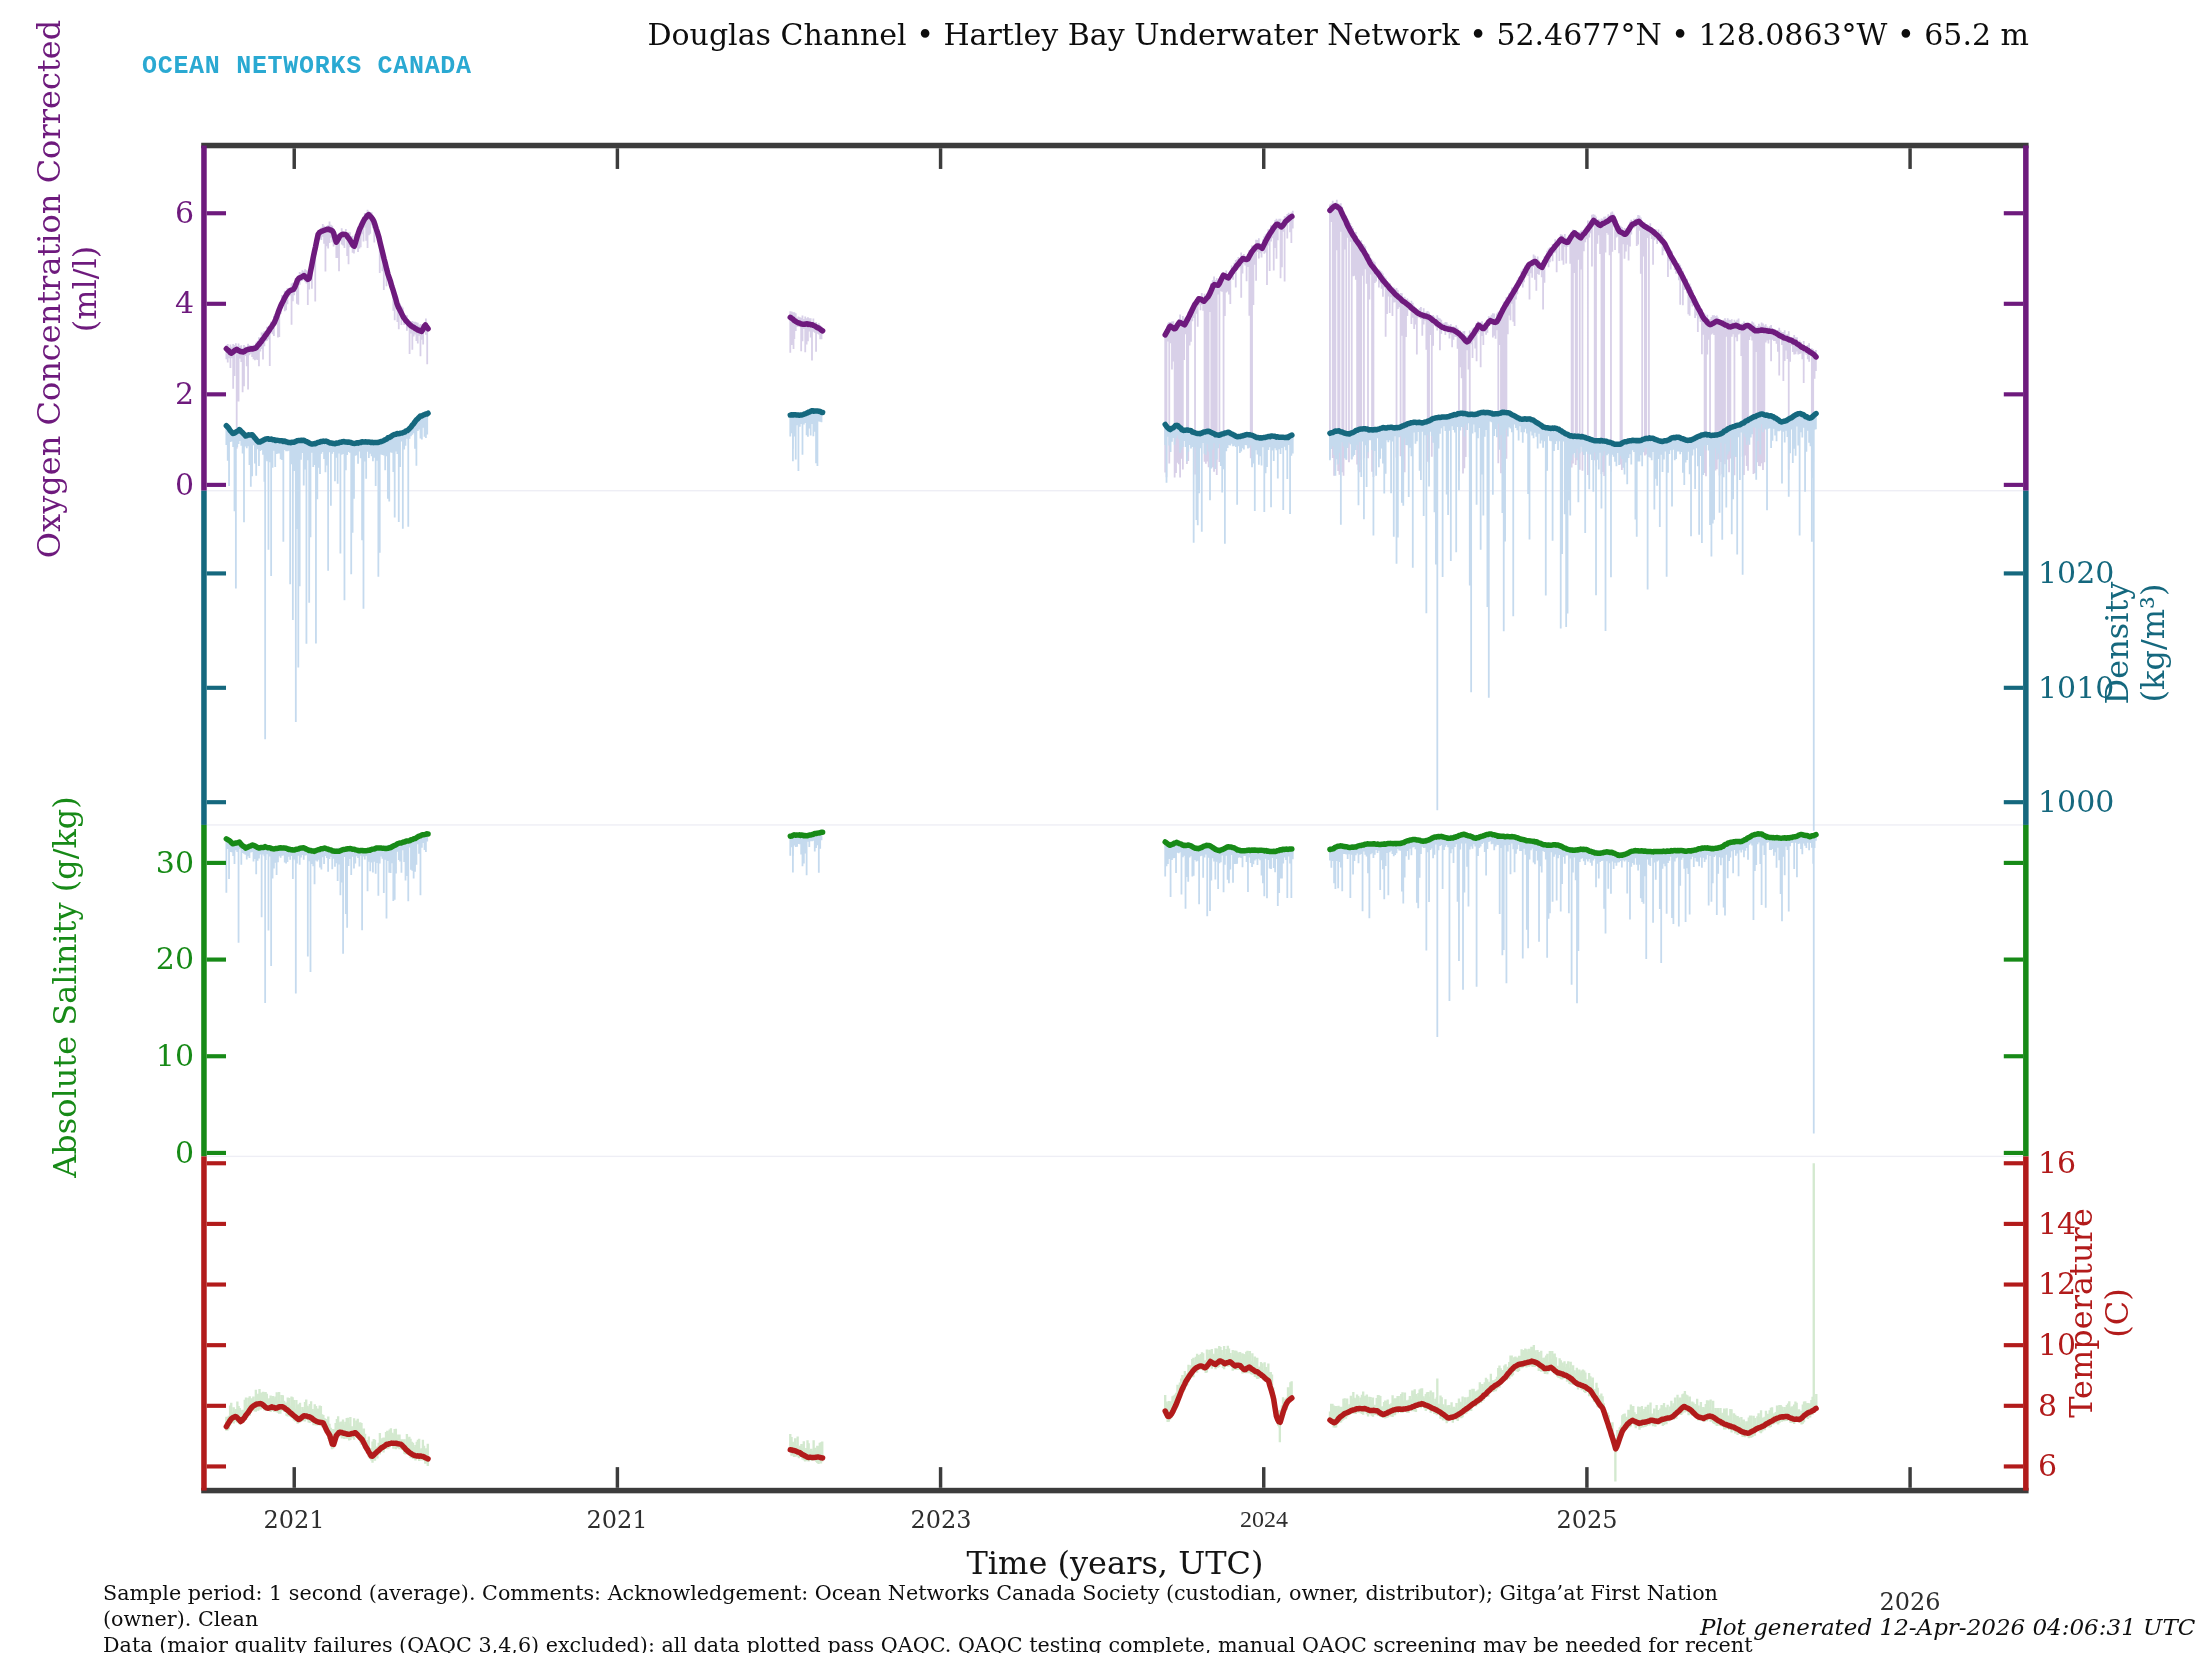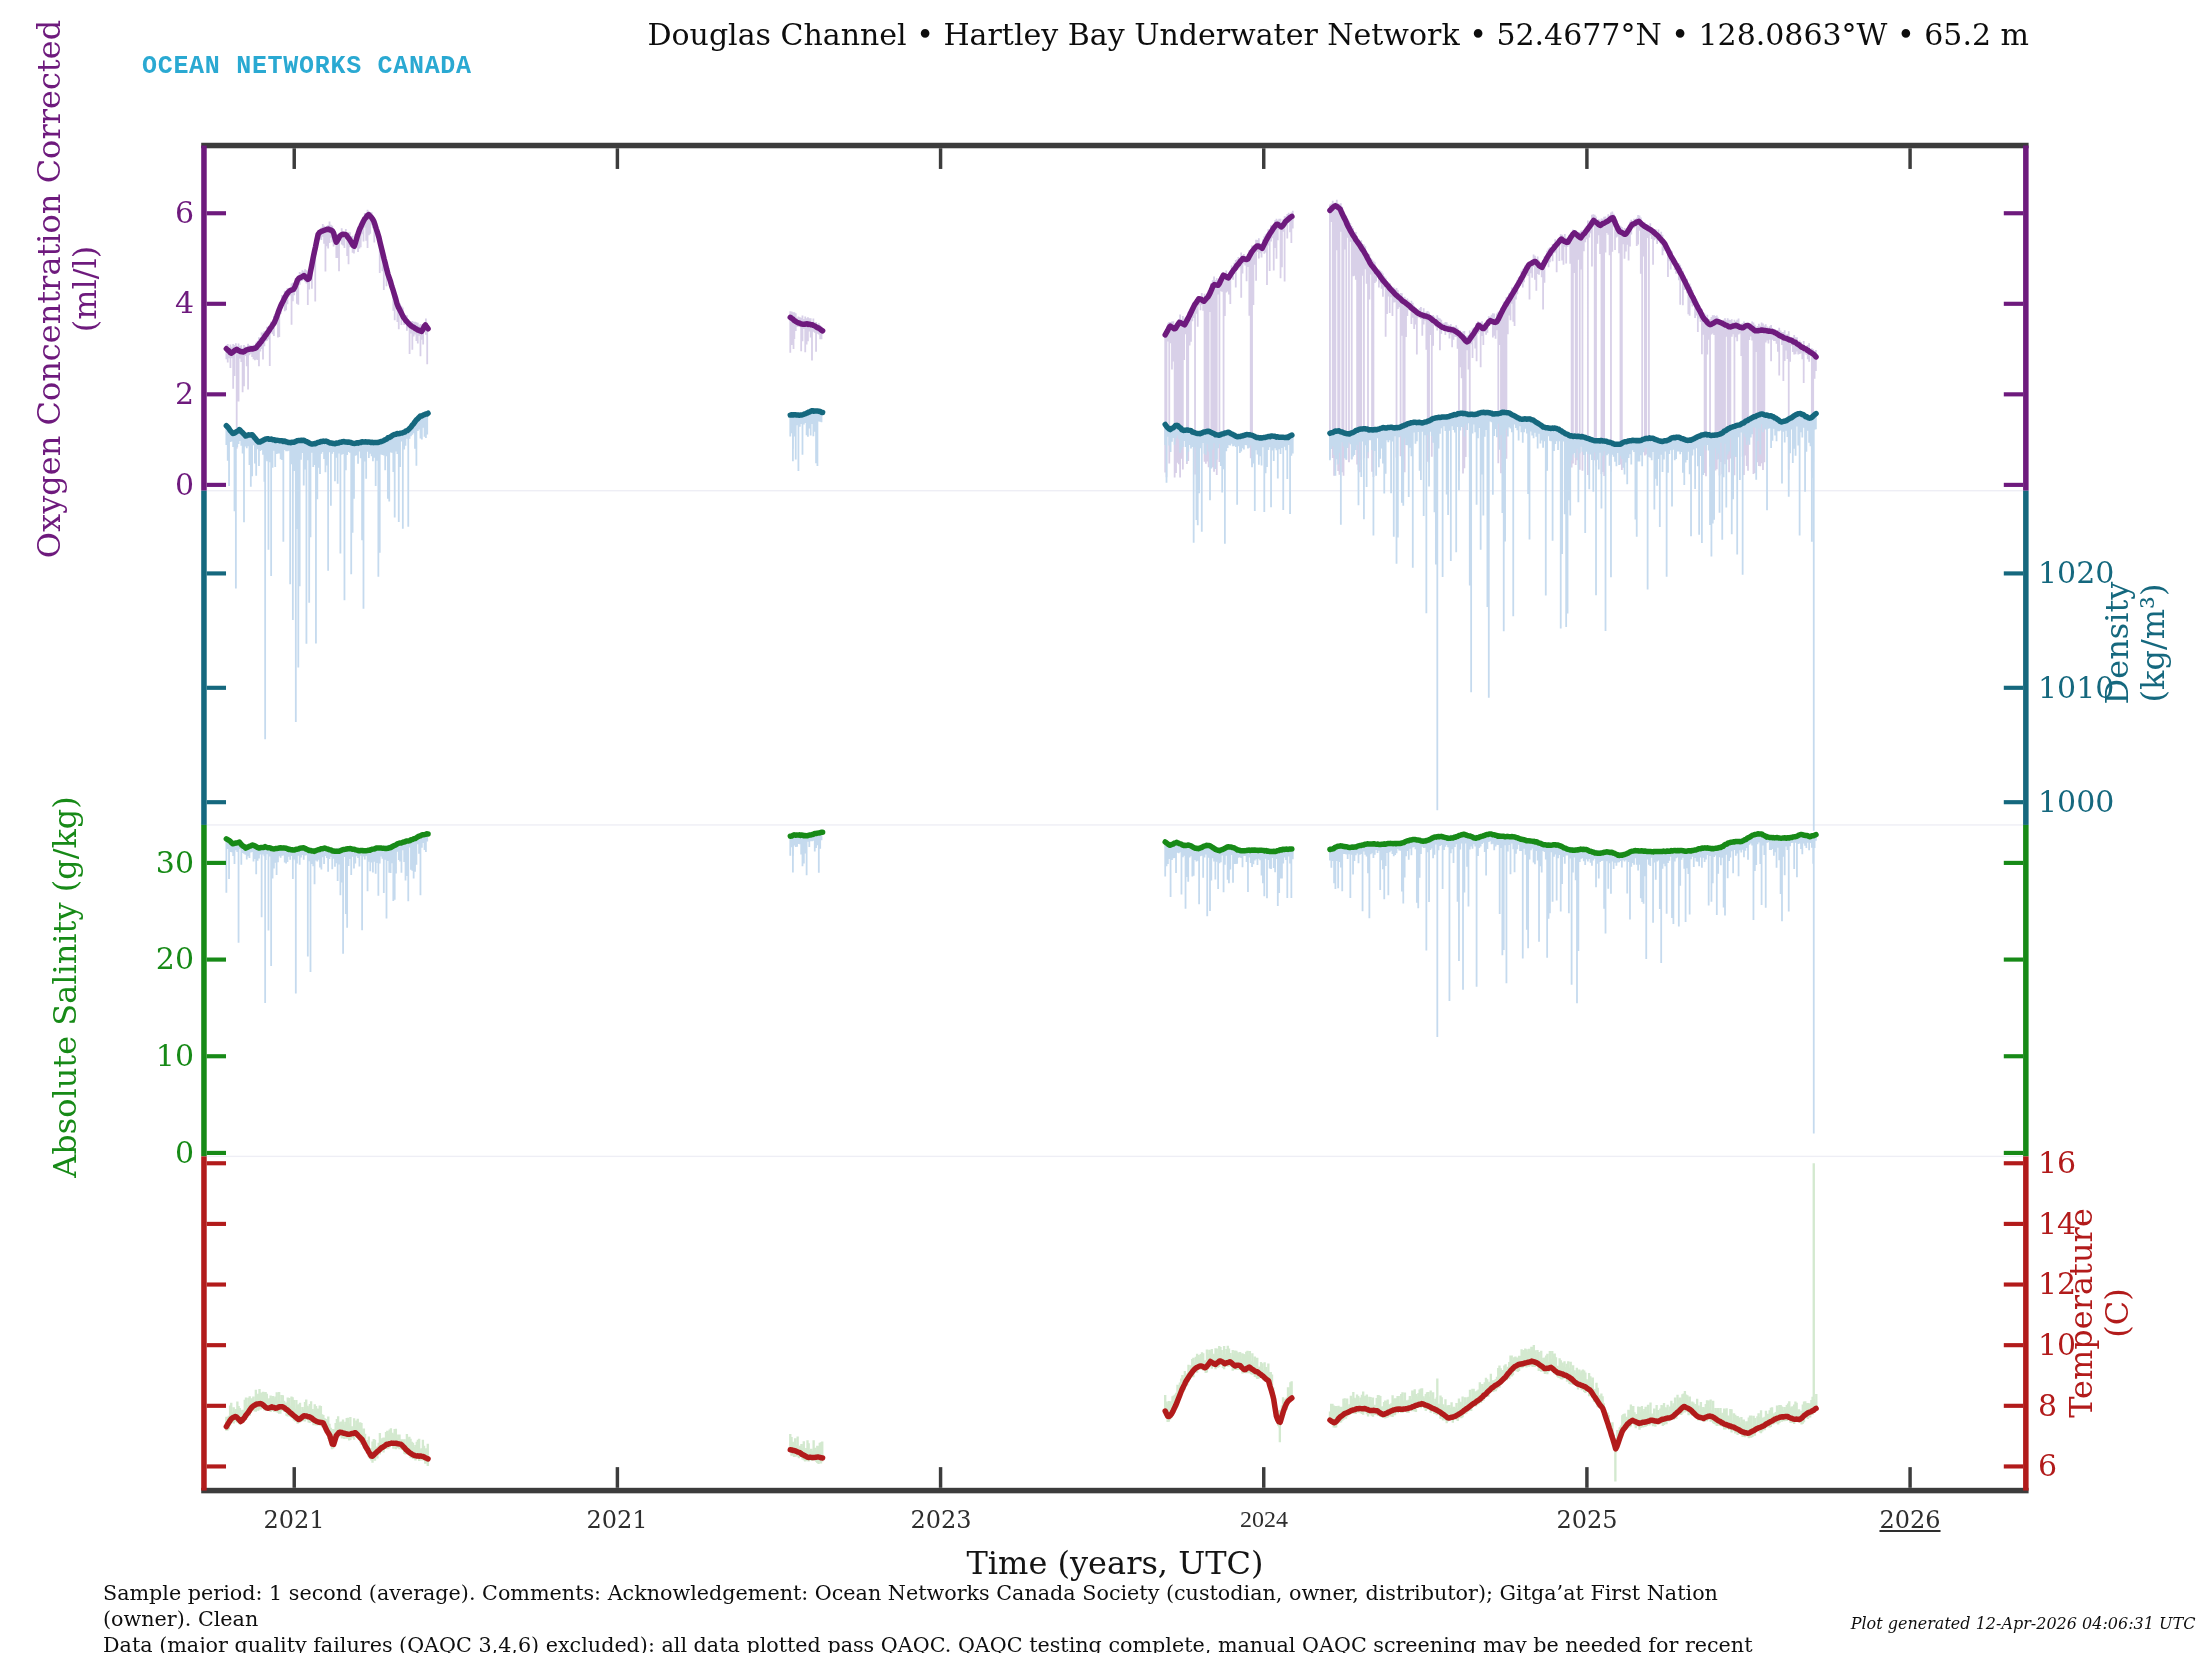--- a/index.html
+++ b/index.html
@@ -8,21 +8,21 @@
   .abs{position:absolute;}
   #logo{left:142px;top:52px;font-family:Liberation Mono, monospace;
         font-weight:bold;font-size:25px;letter-spacing:0.7px;}
   #title-block{right:176px;top:16.5px;text-align:right;font-size:30px;line-height:36px;color:#0d0d0d;}
   .ylab{transform:translate(-50%,-50%) rotate(-90deg);text-align:center;
         font-size:32px;line-height:36px;white-space:pre-line;}
   #xlabel{left:1115px;top:1544px;transform:translateX(-50%);font-size:32px;color:#141414;}
   .ticklab{font-size:30px;line-height:34px;white-space:nowrap;}
   .yearlab{font-size:24px;color:#2e2e2e;transform:translateX(-50%);}
   #footer{left:103px;top:1580px;width:1668px;font-size:20.7px;line-height:26px;color:#0e0e0e;}
-  #generated{right:9.6px;top:1614px;font-size:16px;font-style:italic;color:#0e0e0e;}
+  #generated{right:9.6px;top:1614px;font-size:23px;font-style:italic;color:#0e0e0e;}
   svg{position:absolute;left:0;top:0;}
 </style>
 </head>
 <body>
 
 <div class="abs" id="logo" style="color: rgb(42, 169, 210);">OCEAN NETWORKS CANADA</div>
 
 <div class="abs" id="title-block">
   <div>Douglas Channel • Hartley Bay Underwater Network • 52.4677°N • 128.0863°W • 65.2 m</div>
 </div>
@@ -143,14 +143,14 @@
 <div class="abs ticklab" style="left: 2038px; top: 1207px; color: rgb(178, 27, 27);">14</div>
 <div class="abs ticklab" style="left: 2038px; top: 1267px; color: rgb(178, 27, 27);">12</div>
 <div class="abs ticklab" style="left: 2038px; top: 1328px; color: rgb(178, 27, 27);">10</div>
 <div class="abs ticklab" style="left: 2038px; top: 1389px; color: rgb(178, 27, 27);">8</div>
 <div class="abs ticklab" style="left: 2038px; top: 1449px; color: rgb(178, 27, 27);">6</div>
 <div class="abs yearlab" style="left: 294px; top: 1506px;">2021</div>
 <div class="abs yearlab" style="left: 617px; top: 1506px;">2021</div>
 <div class="abs yearlab" style="left: 941px; top: 1506px;">2023</div>
 <div class="abs yearlab" style="left: 1264px; top: 1506px; font-family: Liberation Serif, serif;">2024</div>
 <div class="abs yearlab" style="left: 1587px; top: 1506px;">2025</div>
-<div class="abs yearlab" style="left: 1910px; top: 1506px; text-decoration: underline;">2026</div>
+<div class="abs yearlab" style="left: 1910px; top: 1588px;">2026</div>
 
 
 </body></html>

